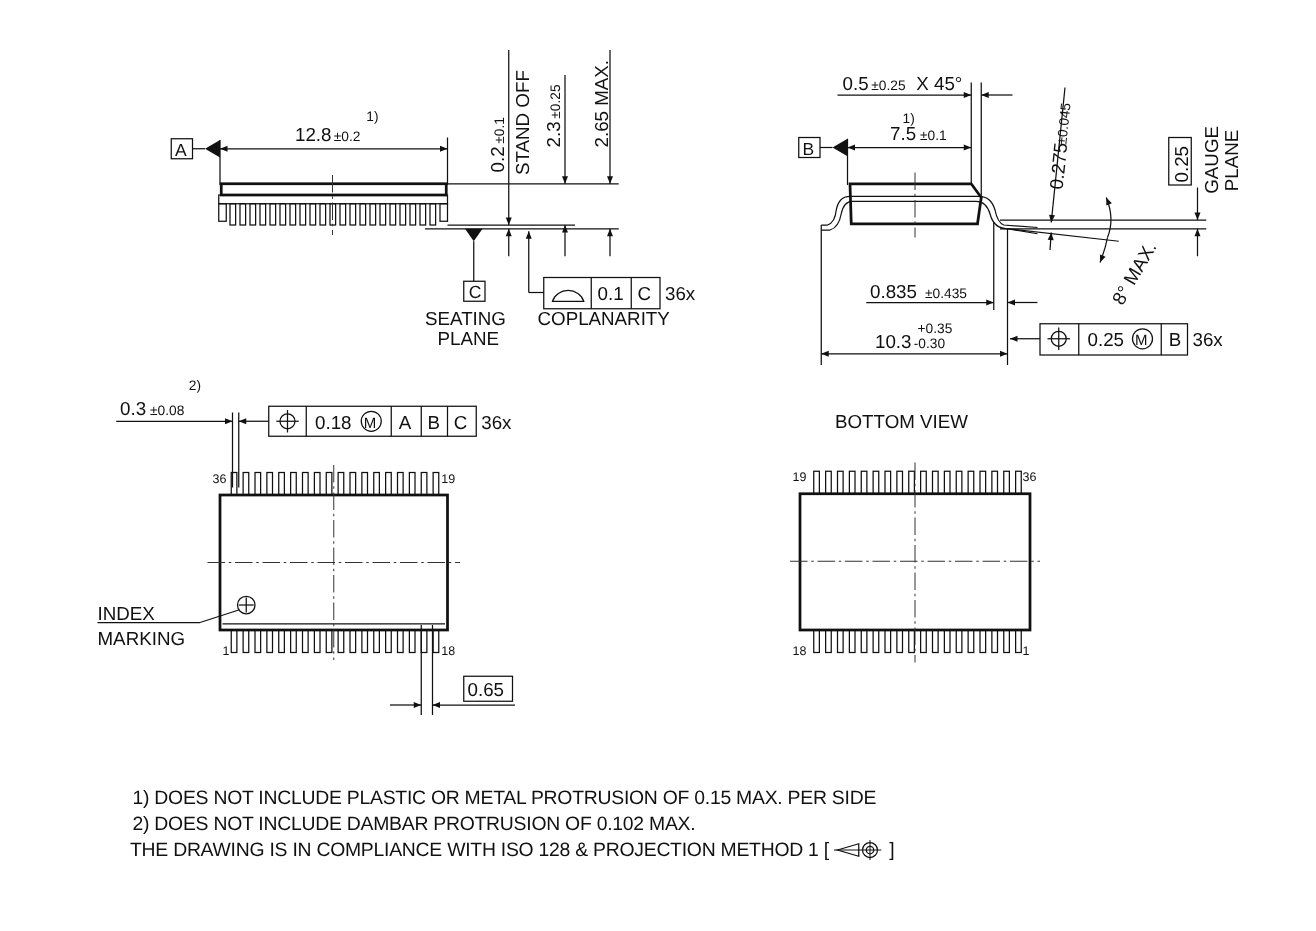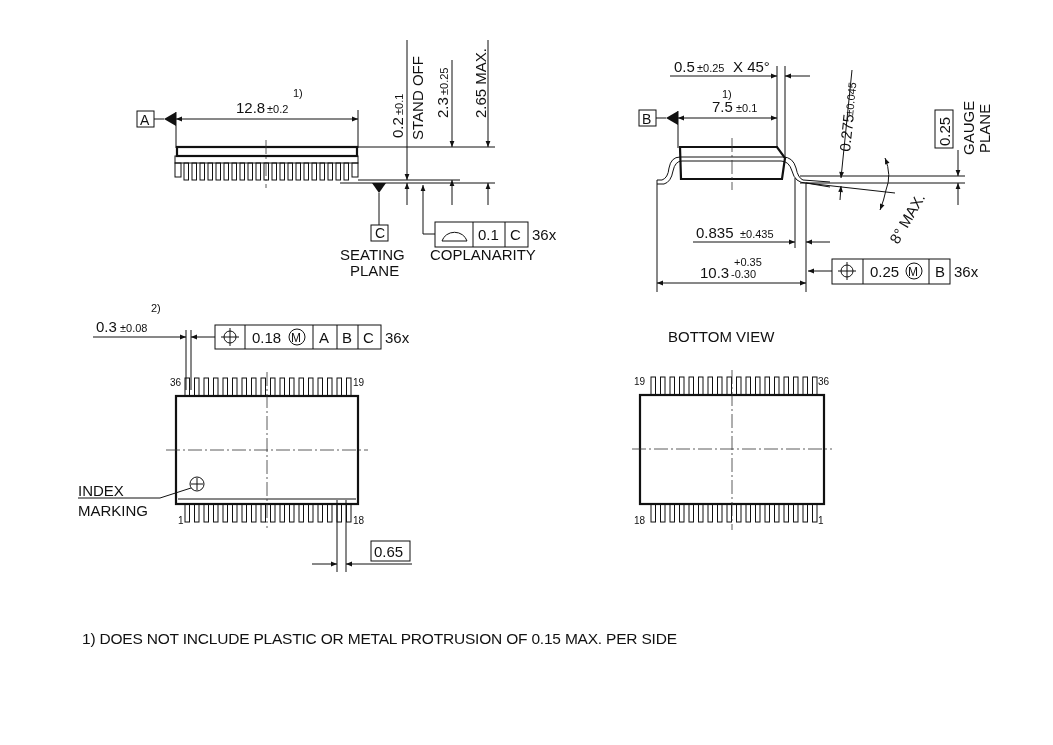--- a/index.html
+++ b/index.html
@@ -3,21 +3,21 @@
 <meta charset="utf-8">
 <style>
   html, body { margin: 0; padding: 0; background: #ffffff; }
   body { width: 1053px; height: 745px; position: relative; overflow: hidden; font-family: "Liberation Sans", sans-serif; }
   svg { position: absolute; left: 0; top: 0; }
   svg text { font-family: "Liberation Sans", sans-serif; fill: #111; }
   .ln { stroke: #111; stroke-width: 1; fill: none; }
   .thk { stroke: #111; stroke-width: 2.2; fill: none; }
   .ctr { stroke: #333; stroke-width: 0.8; fill: none; stroke-dasharray: 14 3 2 3; }
   .notes { position: absolute; left: 80px; top: 628px; font-size: 15.5px; line-height: 21px; color: #111; letter-spacing: -0.2px; }
-  .notes div { white-space: nowrap; }
+  .notes div { white-space: nowrap; margin-left: 24px; }
   .notes .n1 { padding-left: 2px; }
 </style>
 </head>
 <body>
 
 <svg width="1053" height="745" viewBox="0 0 1053 745" xmlns="http://www.w3.org/2000/svg">
   <defs>
     <marker id="arr" viewBox="0 0 10 10" refX="10" refY="5" markerWidth="9" markerHeight="6" orient="auto-start-reverse">
       <path d="M0,1 L10,5 L0,9 z" fill="#111"></path>
     </marker>
@@ -322,13 +322,25 @@
     <line x1="632" y1="449" x2="832" y2="449" class="ctr"></line>
     <text x="634" y="385" font-size="10">19</text>
     <text x="818" y="385" font-size="10">36</text>
     <text x="634" y="524" font-size="10">18</text>
     <text x="818" y="524" font-size="10">1</text>
   </g>
 </svg>
 
 <div class="notes">
   <div class="n1">1) DOES NOT INCLUDE PLASTIC OR METAL PROTRUSION OF 0.15 MAX. PER SIDE</div>
+  <div class="n1">2) DOES NOT INCLUDE DAMBAR PROTRUSION OF 0.102 MAX.</div>
+  <div>
+    <span>THE DRAWING IS IN COMPLIANCE WITH ISO 128 &amp; PROJECTION METHOD 1 [</span>
+    <svg width="40" height="16" viewBox="0 0 40 16" style="position:relative; vertical-align:-3px;">
+      <path d="M3,8 L20,3 L20,13 Z" fill="none" stroke="#111" stroke-width="1"></path>
+      <line x1="0" y1="8" x2="38" y2="8" stroke="#111" stroke-width="0.8"></line>
+      <circle cx="29" cy="8" r="6" fill="none" stroke="#111" stroke-width="1"></circle>
+      <circle cx="29" cy="8" r="3" fill="none" stroke="#111" stroke-width="1"></circle>
+      <line x1="29" y1="0" x2="29" y2="16" stroke="#111" stroke-width="0.8"></line>
+    </svg>
+    <span>]</span>
+  </div>
 </div>
 
 </body></html>

